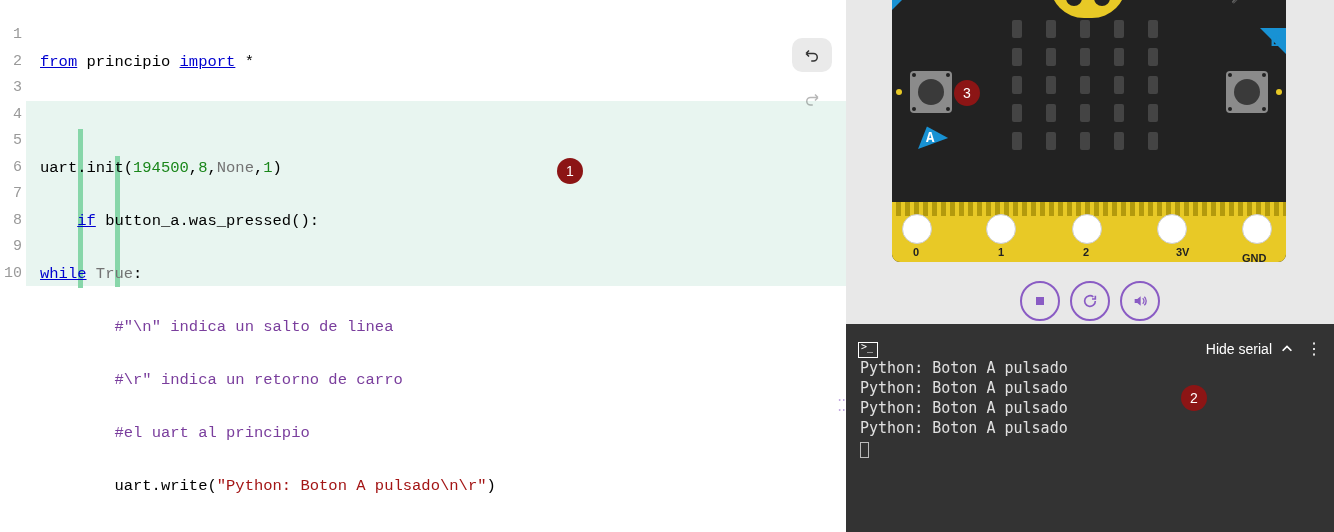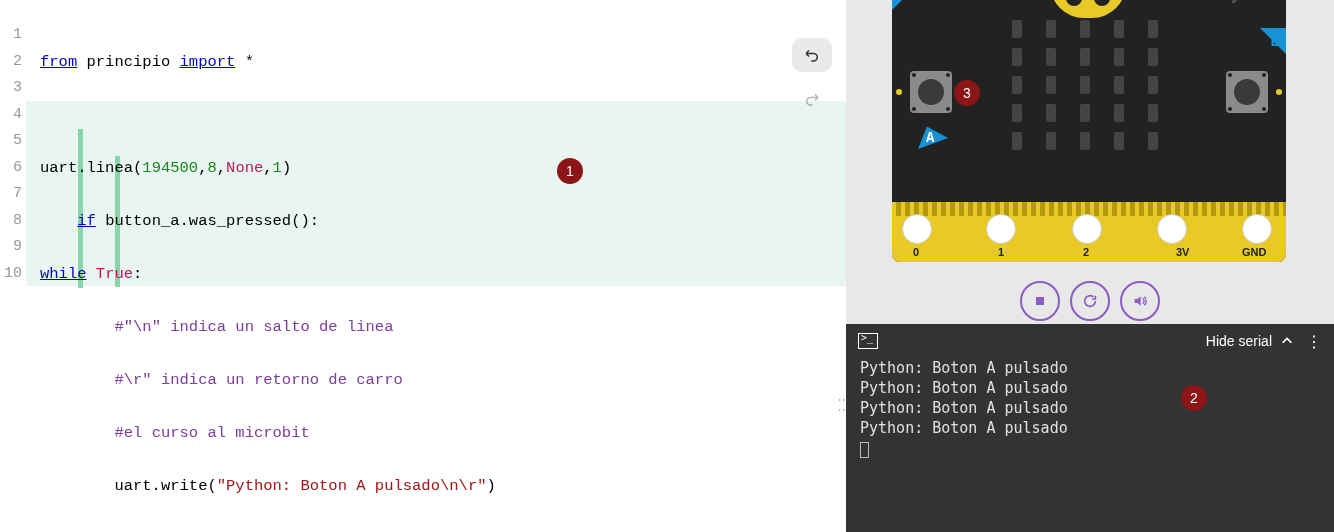--- a/index.html
+++ b/index.html
@@ -63,21 +63,21 @@
   position:absolute;
   left: 115px;
   top: 156px;
   width: 5px;
   height: 131px;
   background: #87d6a9;
 }
 
 .kw { color: #0000d0; text-decoration: underline; }
 .num { color: #1a861a; }
-.const { color: #be185d; }
+.const { color: #737373; }
 .comment { color: #7a3e9d; }
 .str { color: #a31515; }
 .codecontent { position: relative; z-index:1; }
 
 .undo-redo {
   position: absolute;
   right: 14px;
   top: 38px;
   display: flex;
   flex-direction: column;
@@ -268,21 +268,21 @@
 .pin.p3{ left: 265px; }
 .pin.p4{ left: 350px; }
 .plabel {
   position:absolute;
   top: 40px;
   font-size: 11px;
   font-weight: bold;
   color:#222;
   font-family: Arial,sans-serif;
 }
-.pl0{left:21px;} .pl1{left:106px;} .pl2{left:191px;} .pl3{left:284px;} .pl4{left:350px;}
+.pl0{left:21px;} .pl1{left:106px;} .pl2{left:191px;} .pl3{left:284px;} .pl4{left:350px;margin-top:6px;}
 
 .sim-controls {
   height: 46px;
   display:flex;
   justify-content:center;
   align-items:center;
   gap: 10px;
   margin-top: 4px;
 }
 .sim-btn {
@@ -298,21 +298,21 @@
 .serial-panel {
   flex:1;
   background: #333;
   color: #e0e0e0;
   position:relative;
   font-family: Consolas, monospace;
 }
 .serial-header {
   height: 34px;
   display:flex;
-  align-items:center;
+  align-items:flex-end;
   justify-content:space-between;
   padding: 0 12px;
   color: #fff;
 }
 .serial-header .left { display:flex; align-items:center; }
 .serial-ico {
   width:20px;height:16px;
   border:1.5px solid #fff;
   position:relative;
 }
@@ -379,26 +379,26 @@
     <span class="ln">6</span>
     <span class="ln">7</span>
     <span class="ln">8</span>
     <span class="ln">9</span>
     <span class="ln">10</span>
   </div>
 
   <div class="code codecontent">
 <span class="line"><span class="kw">from</span><span> principio </span><span class="kw">import</span><span> *</span></span>
 <span class="line"></span>
-<span class="line"><span>uart.linea(</span><span class="num">194500</span><span>,</span><span class="num">8</span><span>,</span><span class="const">None</span><span>,</span><span class="num">1</span><span>)</span></span>
+<span class="line"><span>uart.init(</span><span class="num">194500</span><span>,</span><span class="num">8</span><span>,</span><span class="const">None</span><span>,</span><span class="num">1</span><span>)</span></span>
 <span class="line"><span>    </span><span class="kw">if</span><span> button_a.was_pressed():</span></span>
 <span class="line"><span class="kw">while</span><span> </span><span class="const">True</span><span>:</span></span>
 <span class="line"><span>        </span><span class="comment">#"\n" indica un salto de linea</span></span>
 <span class="line"><span>        </span><span class="comment">#\r" indica un retorno de carro</span></span>
-<span class="line"><span>        </span><span class="comment">#el curso al microbit</span></span>
+<span class="line"><span>        </span><span class="comment">#el uart al principio</span></span>
 <span class="line"><span>        uart.write(</span><span class="str">"Python: Boton A pulsado\n\r"</span><span>)</span></span>
   </div>
 
   <div class="undo-redo">
     <div class="ubtn">
       <svg viewBox="0 0 24 24">
           <path fill="none" stroke="#333" stroke-width="2" d="M4 10 h10 a5 5 0 0 1 0 10 h-3 M4 10 l4 -4 M4 10 l4 4"></path>
         </svg>
     </div>
     <div class="ubtn redo">

